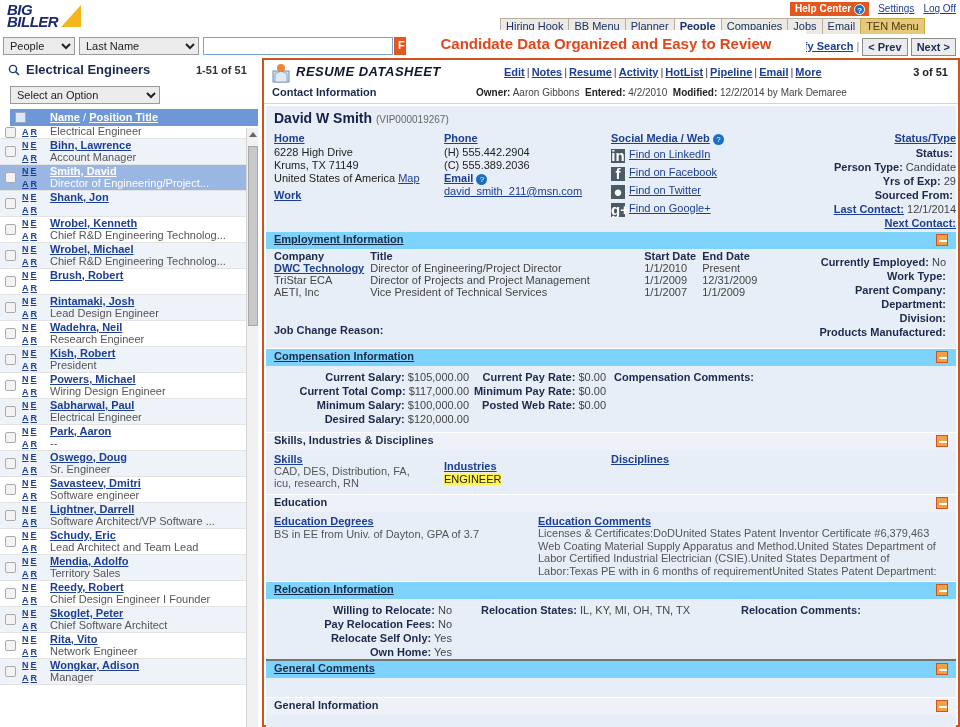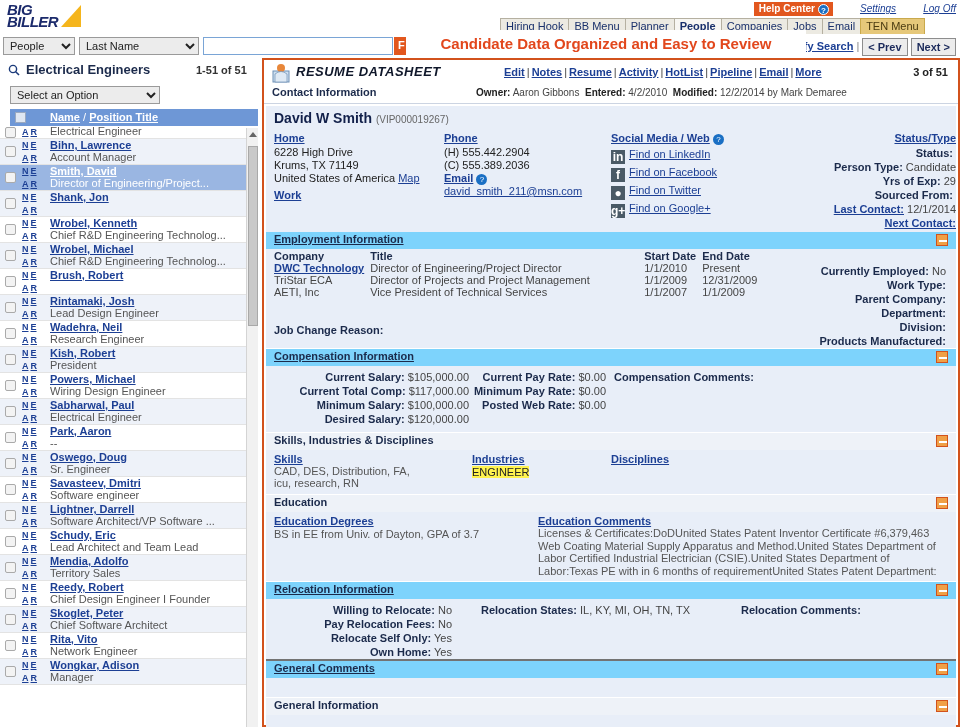--- a/index.html
+++ b/index.html
@@ -33,21 +33,21 @@
   #helpbtn {
     display:inline-block; background:#e2571e; color:#fff; font-weight:bold;
     font-size:10px; padding:1px 4px 1px 5px; height:14px; line-height:12px;
     vertical-align:top;
   }
   #helpbtn .qm {
     display:inline-block;width:11px;height:11px;border-radius:50%;
     background:#1a6fc4;color:#fff;text-align:center;line-height:11px;
     font-size:8px;margin-left:3px;vertical-align:-1px;border:1px solid #fff;
   }
-  .toplink { color:#1c3f94; font-size:10px; text-decoration:underline; margin-left:24px; vertical-align:top; line-height:14px; display:inline-block;font-style:italic;}
+  .toplink { color:#1c3f94; font-size:10px; text-decoration:underline; margin-left:6px; vertical-align:top; line-height:14px; display:inline-block;}
 
   
   #tabs { position:absolute; left:500px; top:18px; height:16px; }
   .tab {
     display:inline-block; height:16px; line-height:15px;
     padding:0 5px; font-size:11px; color:#19306b;
     background:#eceae2; border:1px solid #b5b0a1; border-bottom:none;
     margin-right:-1px; vertical-align:top;
   }
   .tab.active { font-weight:bold; background:#f7f6f2; }
@@ -161,21 +161,21 @@
   #contactblock { background:#e8eef8; height:126px; position:relative; }
   #personname { position:absolute; left:8px; top:4px; font-size:14px; font-weight:bold; color:#12204a;}
   #personid { font-size:10px; font-weight:normal; color:#666; }
   .cc { position:absolute; font-size:11px; line-height:13px;}
   #c-home { left:8px; top:26px; }
   #c-phone { left:178px; top:26px; }
   #c-social { left:345px; top:26px; }
   #c-status { left:510px; top:26px; width:180px; text-align:right;}
   .chead { font-weight:bold; color:#1c3f94; text-decoration:underline; display:block; margin-bottom:1px;}
   .sm { display:block; margin-top:3px; height:15px;}
-  .smicon { display:inline-block; width:14px;height:14px;vertical-align:-3px;margin-right:4px;color:#fff;font-weight:bold;font-size:12px;text-align:center;line-height:14px;}
+  .smicon { display:inline-block; width:14px;height:14px;vertical-align:-3px;margin-right:4px;color:#fff;font-weight:bold;font-size:15px;text-align:center;line-height:14px;}
   .smicon.li{background:#4a5a66;} .smicon.fb{background:#4a5a66;}
   .smicon.tw{background:#4a5a66;} .smicon.gp{background:#4a5a66;}
   .qmark{display:inline-block;width:11px;height:11px;border-radius:50%;background:#1a6fc4;color:#fff;font-size:8px;text-align:center;line-height:11px;vertical-align:0px;}
   .srow { display:block; line-height:14px; }
   .srow .lbl{ margin-right:3px;}
 
   table.grid { border-collapse:collapse; font-size:11px; }
   table.grid th { font-weight:bold; color:#1b2a4b; text-align:left; padding:0 6px 0 0; white-space:nowrap;}
   table.grid td { color:#444; padding:0 6px 0 0; white-space:nowrap; }
 
@@ -492,21 +492,21 @@
           <td>Vice President of Technical Services</td>
           <td>1/1/2007</td>
           <td>1/1/2009</td>
         </tr>
       </tbody>
         </table>
       <div class="kv" style="position:absolute;left:8px;top:74px;">
         <span class="k">Job Change Reason:</span>
         <span class="v"></span>
       </div>
-      <div style="position:absolute;left:430px;top:15px;width:250px;text-align:right;">
+      <div style="position:absolute;left:430px;top:6px;width:250px;text-align:right;">
         <div class="kv"><span class="k">Currently Employed:</span> <span class="v">No</span></div>
         <div class="kv"><span class="k">Work Type:</span> <span class="v"></span></div>
         <div class="kv"><span class="k">Parent Company:</span> <span class="v"></span></div>
         <div class="kv"><span class="k">Department:</span> <span class="v"></span></div>
         <div class="kv"><span class="k">Division:</span> <span class="v"></span></div>
         <div class="kv"><span class="k">Products Manufactured:</span> <span class="v"></span></div>
       </div>
     </div>
 
     <div class="sechead">
@@ -533,21 +533,21 @@
 
     <div class="sechead" style="background:#eef2f8;">
       <span>Skills, Industries &amp; Disciplines</span>
       <span class="minus"></span>
     </div>
     <div class="panel" style="height:45px;position:relative;">
       <div style="position:absolute;left:8px;top:3px;width:150px;">
         <a class="u" style="font-weight:bold;font-size:11px;" href="#">Skills</a>
         <div class="kv" style="color:#555;line-height:12px;">CAD, DES, Distribution, FA, icu, research, RN</div>
       </div>
-      <div style="position:absolute;left:178px;top:3px;width:160px;margin-left:28px;">
+      <div style="position:absolute;left:178px;top:10px;width:160px;">
         <a class="u" style="font-weight:bold;font-size:11px;" href="#">Industries</a>
         <div class="kv"><span class="hl">ENGINEER</span></div>
       </div>
       <div style="position:absolute;left:345px;top:3px;width:300px;">
         <a class="u" style="font-weight:bold;font-size:11px;" href="#">Disciplines</a>
       </div>
     </div>
 
     <div class="sechead" style="background:#eef2f8;">
       <span>Education</span>

